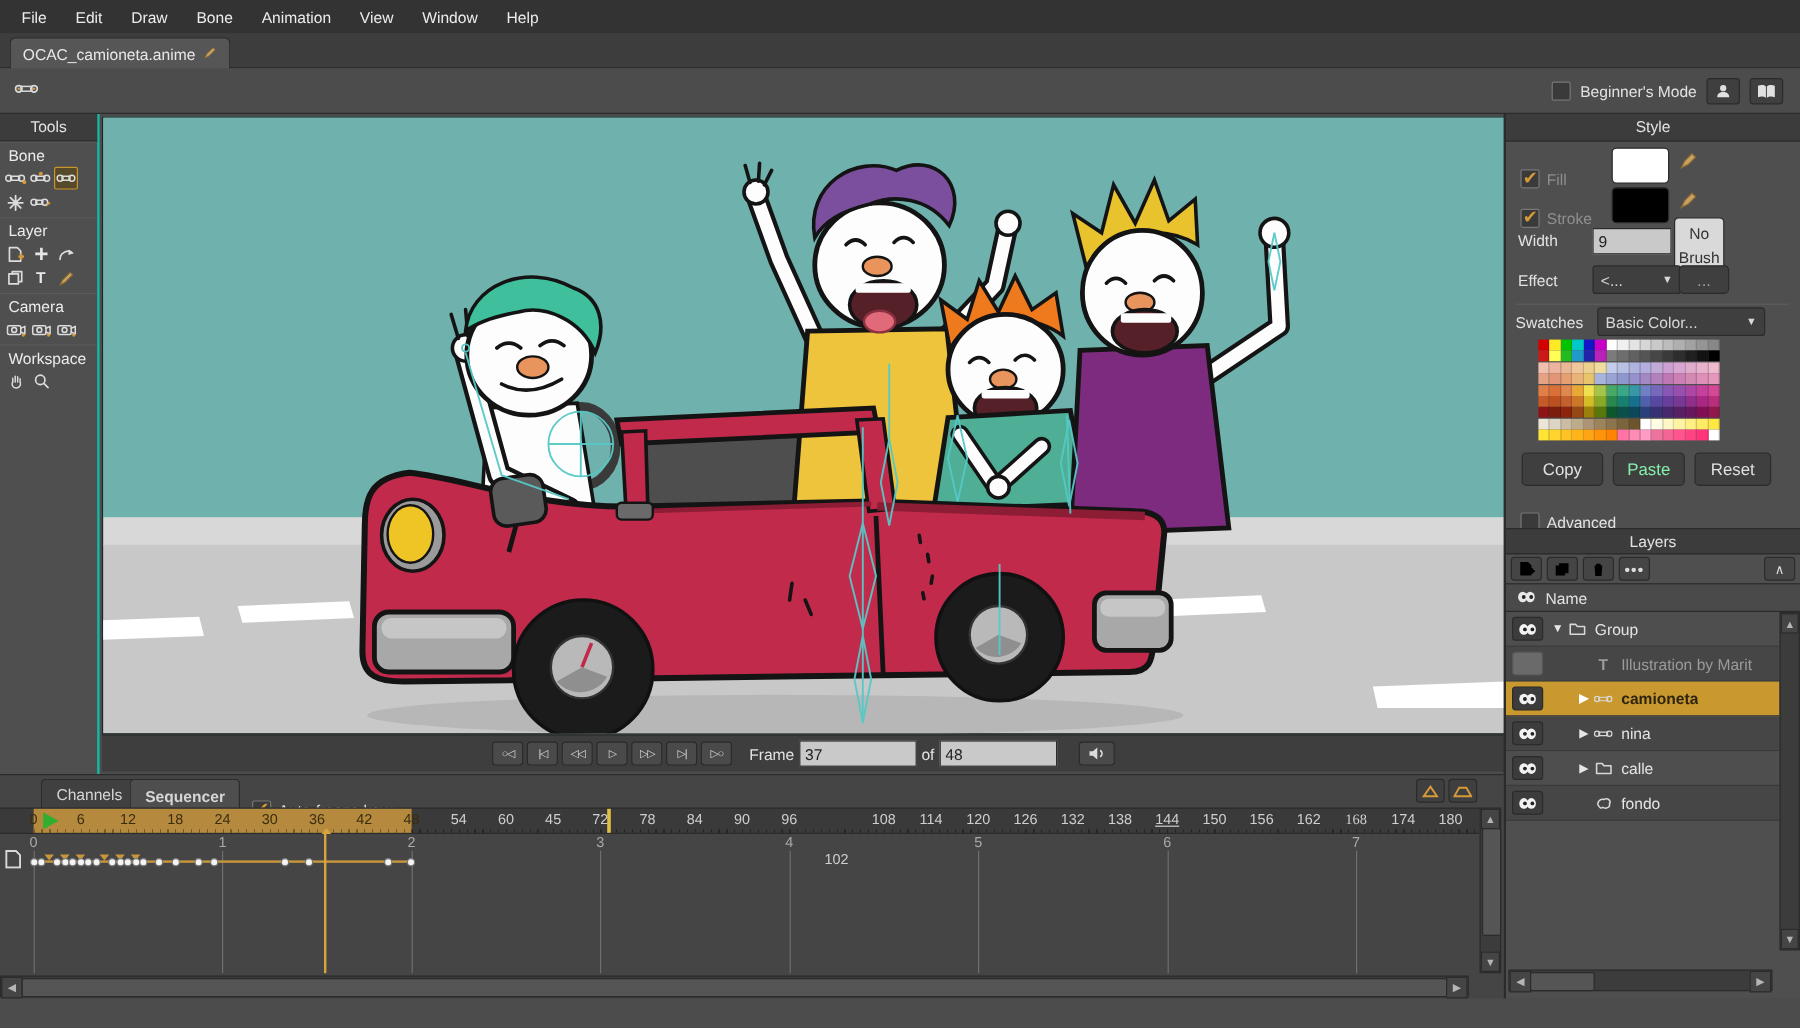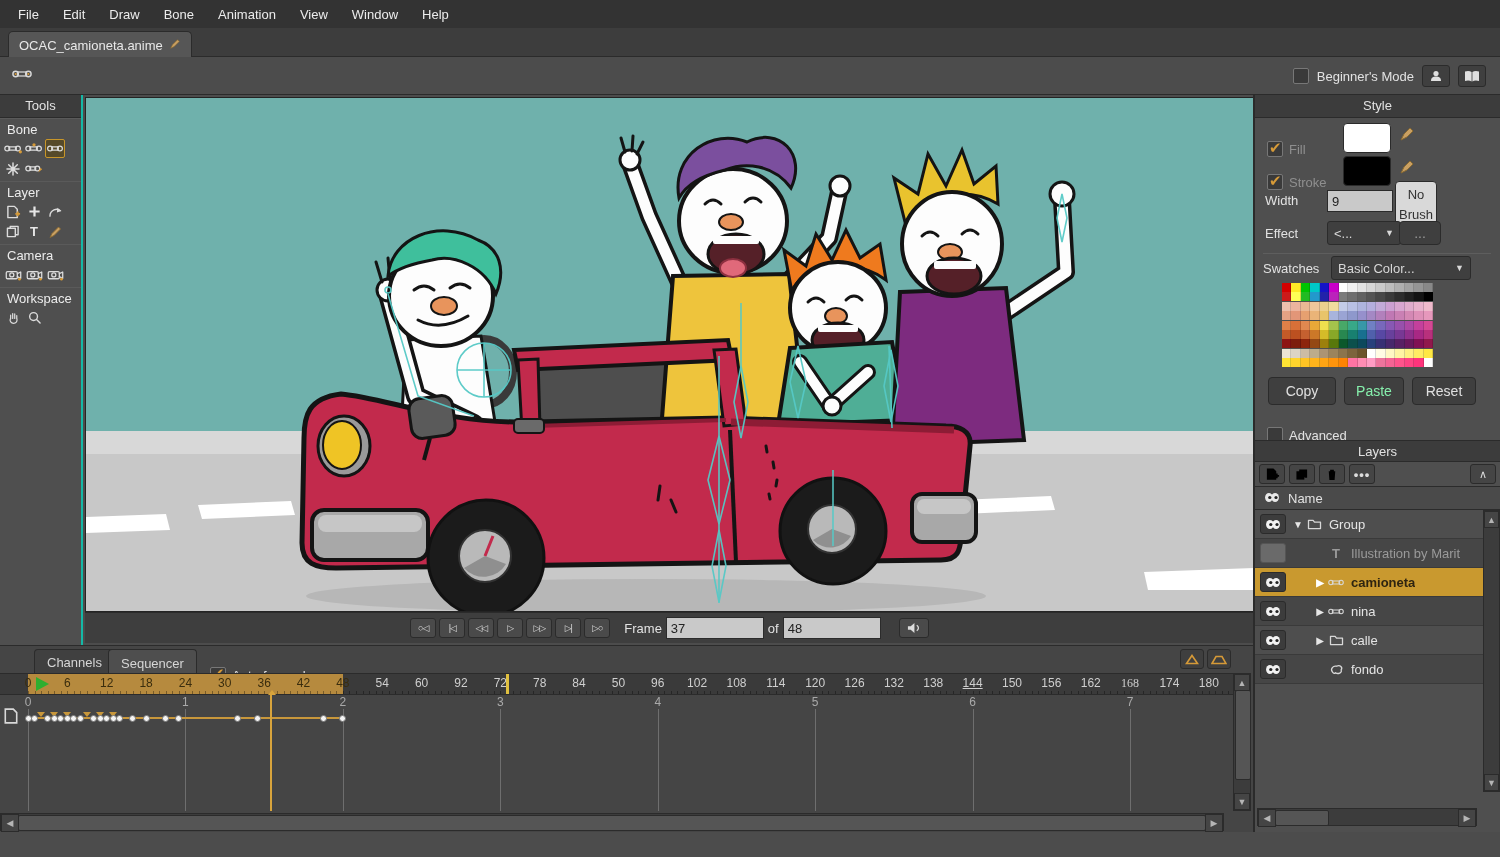--- a/index.html
+++ b/index.html
@@ -49,21 +49,21 @@
   .layer-row{position:relative;height:28px;display:flex;align-items:center;border-bottom:1px solid #3a3a3a;}
   .vis-cell{width:24px;height:18px;margin:0 5px;border-radius:3px;display:flex;align-items:center;justify-content:center;background:#3c3c3c;border:1px solid #2b2b2b;flex:none;}
   .vis-off{background:#6a6a6a;border:1px solid #555;}
   .l-arrow{width:14px;color:#e6e6e6;font-size:10px;text-align:center;flex:none;}
   .l-name{margin-left:6px;white-space:nowrap;overflow:hidden;}
   .licon{width:18px;display:flex;justify-content:center;flex:none;}
   .licon svg .s{fill:none;stroke:#d8d8d8;stroke-width:1.4;stroke-linejoin:round;}
   
   #timeline{left:0;top:645px;width:1253px;height:187px;background:#454545;border-top:1px solid #2b2b2b;box-sizing:border-box;}
   .tl-tab{position:absolute;height:24px;border:1px solid #2b2b2b;border-bottom:none;border-radius:4px 4px 0 0;display:flex;align-items:center;padding:0 12px;background:#404040;color:#d6d6d6;}
-  .tl-tab.active{background:#4e4e4e;height:26px;top:1px;}
+  .tl-tab.active{background:#4e4e4e;height:26px;top:1px;font-weight:bold;}
   #ruler{position:absolute;left:0;top:27px;width:1233px;height:22px;background:#3a3a3a;border-top:1px solid #2b2b2b;border-bottom:1px solid #2b2b2b;box-sizing:border-box;}
   .rnum{position:absolute;top:2px;width:26px;text-align:center;font-size:12px;color:#cfcfcf;}
   .rnum.dk{color:#3a2d0e;}
   .sec-label{position:absolute;top:0;width:18px;text-align:center;color:#a9a9a9;font-size:12px;}
   .gridline{position:absolute;width:1px;background:#6e6e6e;}
   .kf-dot{position:absolute;width:7px;height:7px;border-radius:50%;background:#f4f4f4;border:1px solid #777;box-sizing:border-box;}
   .kf-arrow{position:absolute;width:0;height:0;border-left:4px solid transparent;border-right:4px solid transparent;border-top:5px solid #c8973b;}
   .scroll{background:#3c3c3c;border:1px solid #2b2b2b;box-sizing:border-box;}
   .thumb{background:#555555;border:1px solid #2b2b2b;border-radius:2px;}
   .arrbtn{background:#454545;border:1px solid #2b2b2b;color:#b5b5b5;display:flex;align-items:center;justify-content:center;font-size:9px;}
@@ -809,27 +809,27 @@
         <div class="rnum dk" style="left: 54.36px;">6</div>
         <div class="rnum dk" style="left: 93.72px;">12</div>
         <div class="rnum dk" style="left: 133.08px;">18</div>
         <div class="rnum dk" style="left: 172.44px;">24</div>
         <div class="rnum dk" style="left: 211.8px;">30</div>
         <div class="rnum dk" style="left: 251.16px;">36</div>
         <div class="rnum dk" style="left: 290.52px;">42</div>
         <div class="rnum dk" style="left: 329.88px;">48</div>
         <div class="rnum" style="left: 369.24px;">54</div>
         <div class="rnum" style="left: 408.6px;">60</div>
-        <div class="rnum" style="left: 447.96px;">92</div>
+        <div class="rnum" style="left: 447.96px;">45</div>
         <div class="rnum" style="left: 487.32px;">72</div>
         <div class="rnum" style="left: 526.68px;">78</div>
         <div class="rnum" style="left: 566.04px;">84</div>
-        <div class="rnum" style="left: 605.4px;">50</div>
+        <div class="rnum" style="left: 605.4px;">90</div>
         <div class="rnum" style="left: 644.76px;">96</div>
-        <div class="rnum" style="left: 684.12px;">102</div>
+        <div class="rnum" style="left: 684.12px; margin-top: 33px;">102</div>
         <div class="rnum" style="left: 723.48px;">108</div>
         <div class="rnum" style="left: 762.84px;">114</div>
         <div class="rnum" style="left: 802.2px;">120</div>
         <div class="rnum" style="left: 841.56px;">126</div>
         <div class="rnum" style="left: 880.92px;">132</div>
         <div class="rnum" style="left: 920.28px;">138</div>
         <div class="rnum" style="left: 959.64px; text-decoration: underline;">144</div>
         <div class="rnum" style="left: 999px;">150</div>
         <div class="rnum" style="left: 1038.36px;">156</div>
         <div class="rnum" style="left: 1077.72px;">162</div>

